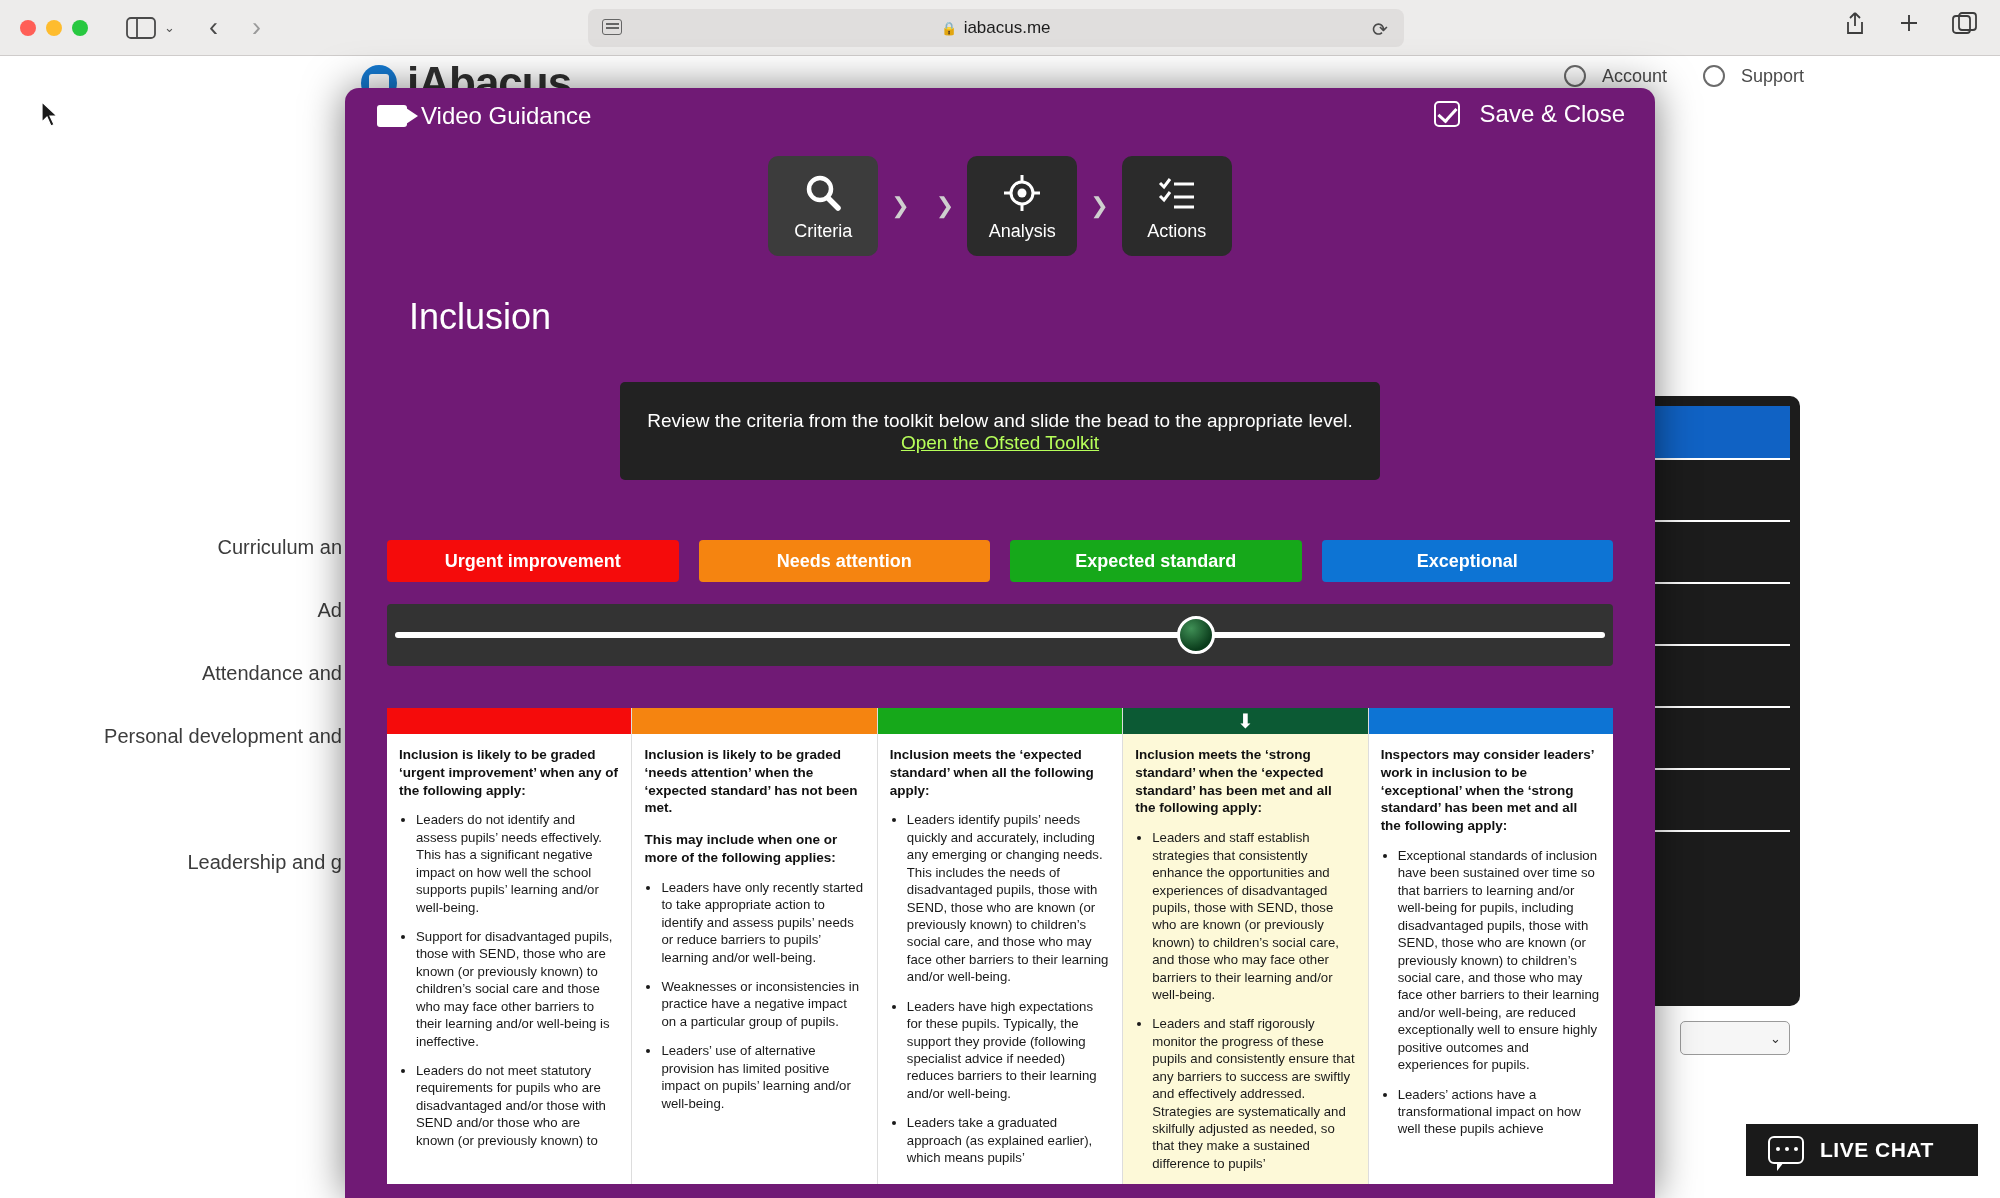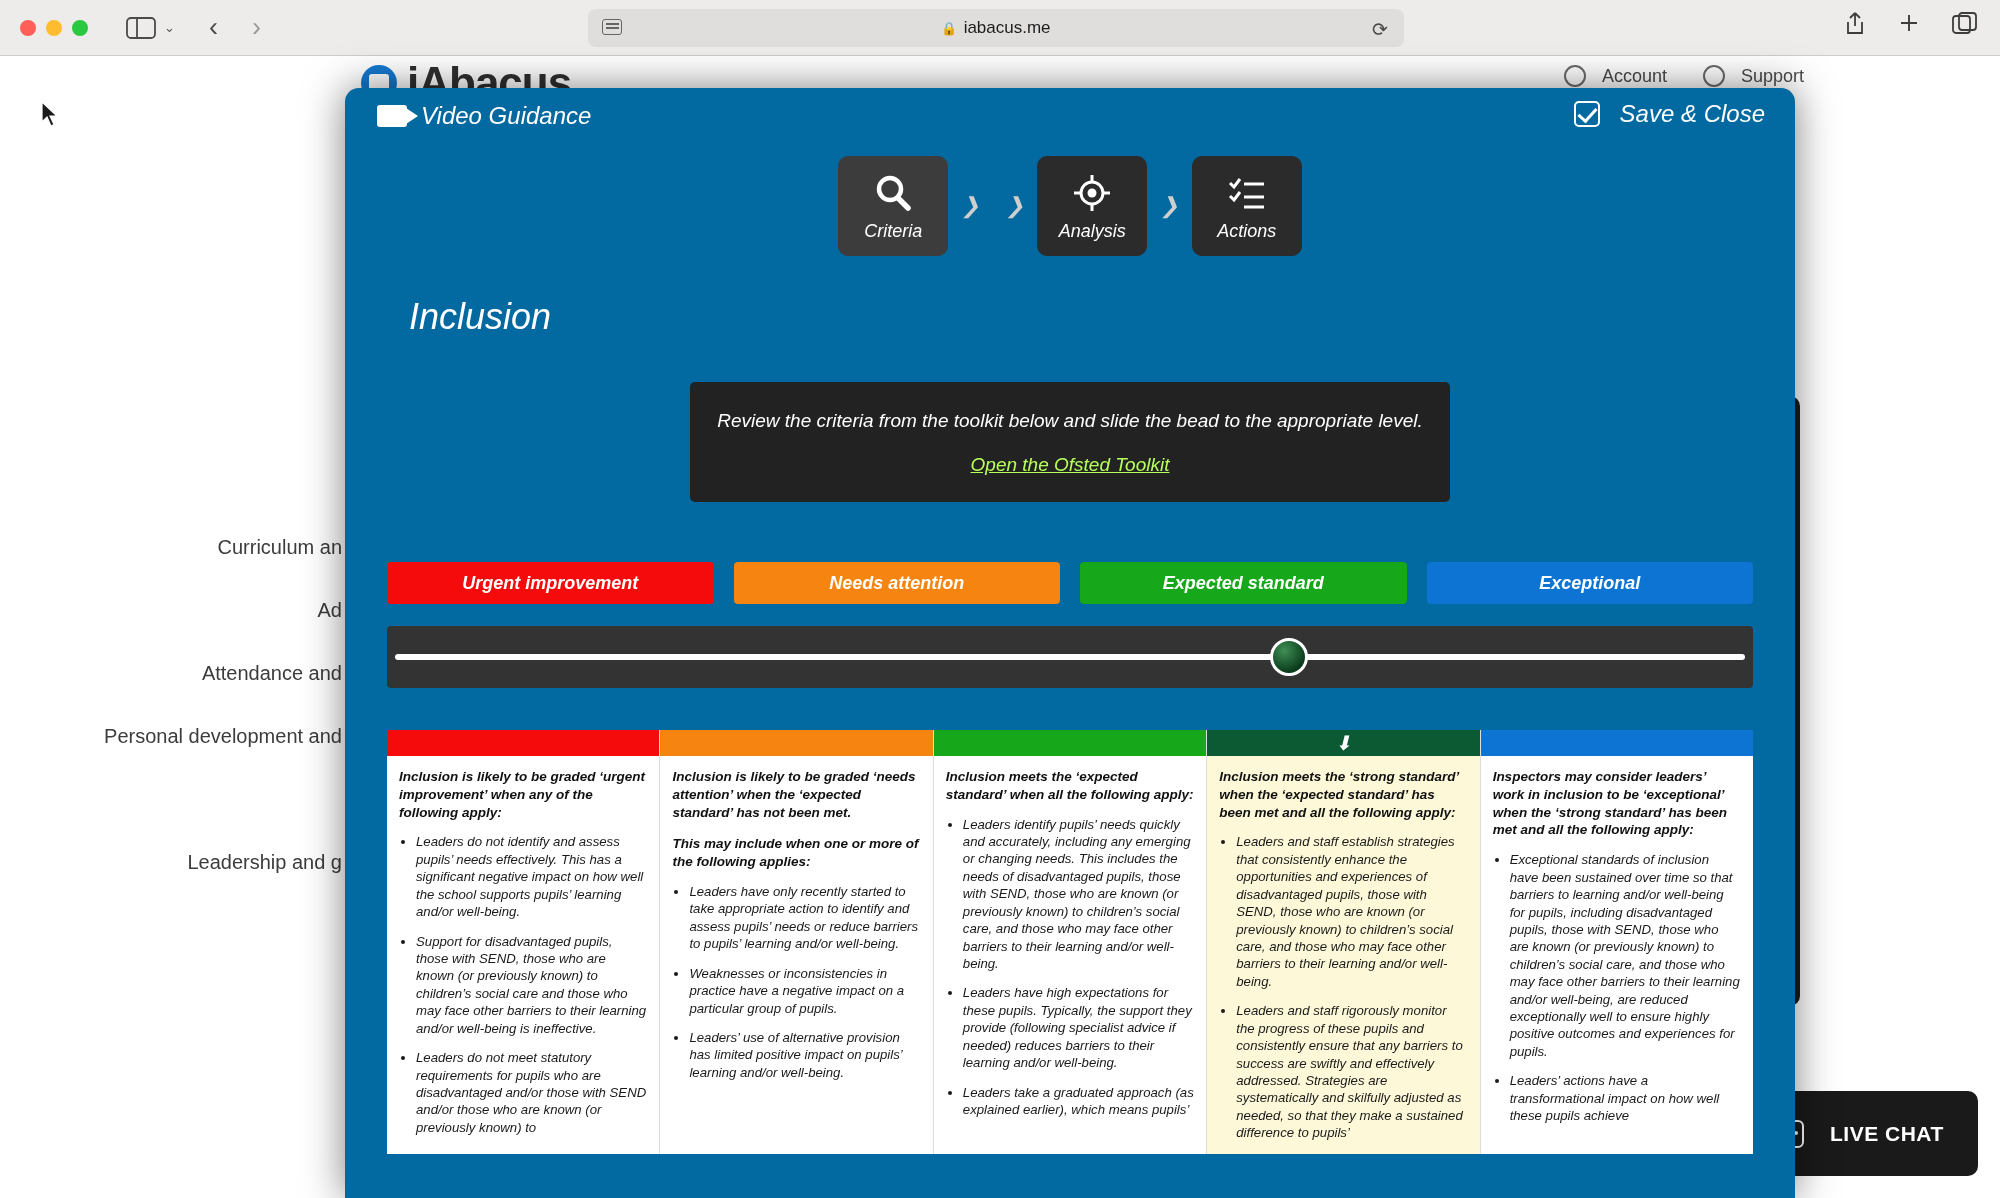--- a/index.html
+++ b/index.html
@@ -71,40 +71,39 @@
       display: flex; align-items: center; padding-left: 14px; }
   .rp-row { height: 62px; border-top: 2px solid #fff; }
   .select-box {
     position: absolute; right: 210px; top: 965px; width: 110px; height: 34px;
     border: 1px solid #9a9a9a; border-radius: 5px; background: #f6f6f6;
     display: flex; align-items: center; justify-content: flex-end; padding-right: 8px;
     font-size: 13px; color: #333;
   }
 
   .live-chat {
-    position: absolute; right: 22px; bottom: 22px; width: 232px; height: 85px;
-    background: #1a1a1a; border-radius: 10px; color: #fff;
-    display: flex; align-items: center; gap: 26px; padding-left: 22px;
+    position: absolute; right: 22px; bottom: 22px; width: 232px; height: 52px;
+    background: #1a1a1a; border-radius: 0; color: #fff;
+    display: flex; align-items: center; gap: 16px; padding-left: 22px;
     font-size: 21px; font-weight: 700; letter-spacing: .5px;
   }
   .chat-ico { width: 36px; height: 28px; border: 2.5px solid #fff; border-radius: 6px; position: relative; }
   .chat-ico:after { content: ""; position: absolute; left: 7px; bottom: -9px; border-width: 9px 7px 0 0;
       border-style: solid; border-color: #fff transparent transparent transparent; }
   .chat-ico:before { content: ""; position: absolute; left: 6px; top: 9px; width: 4px; height: 4px;
       background: #fff; border-radius: 50%; box-shadow: 9px 0 0 #fff, 18px 0 0 #fff; }
 
   .cursor { position: absolute; left: 40px; top: 100px; width: 0; height: 0; }
   .cursor svg { position: absolute; left: 0; top: 0; }
 
   
   .modal {
-    position: absolute; left: 345px; top: 88px; width: 1450px; height: 1110px;
-    background: #0369a1; border-radius: 14px 14px 0 0; overflow: hidden;
+    position: absolute; left: 345px; top: 88px; width: 1310px; height: 1110px;
+    background: #701a75; border-radius: 14px 14px 0 0; overflow: hidden;
     box-shadow: 0 0 40px rgba(0,0,0,.5);
-    font-style: italic;
   }
   .modal-top { position: relative; height: 62px; }
   .vid-guid { position: absolute; left: 32px; top: 14px; display: flex; align-items: center; gap: 14px; }
   .cam-ico { width: 30px; height: 22px; background: #fff; border-radius: 3px; position: relative; }
   .cam-ico:after { content: ""; position: absolute; right: -11px; top: 3px; border-width: 8px 0 8px 12px;
       border-style: solid; border-color: transparent transparent transparent #fff; }
   .vid-label { color: #fff; font-size: 24px; }
   .save-close { position: absolute; right: 30px; top: 12px; display: flex; align-items: center; gap: 20px; margin-left: 39px; }
   .check-box { width: 26px; height: 26px; border: 2.5px solid #fff; border-radius: 5px; position: relative; }
   .check-box:after { content: ""; position: absolute; left: 6px; top: 1px; width: 8px; height: 15px;
@@ -121,21 +120,21 @@
   .step-sep { color: #cfcfcf; font-size: 22px; margin: 0 13px; }
   .step-ico { width: 44px; height: 44px; color: #fff; display: flex; align-items: center; justify-content: center; }
 
   .modal-title { color: #fff; font-size: 36px; margin: 40px 0 0 64px; }
 
   .info-box {
     margin: 44px auto 0; width: 760px; background: #222; border-radius: 5px;
     padding: 28px 20px 26px; text-align: center;
   }
   .info-text { color: #fff; font-size: 19px; }
-  .info-link { display: inline-block; margin-top: 22px; color: #b7ff5a; font-size: 19px; text-decoration: underline; }
+  .info-link { display: inline-block; color: #b7ff5a; font-size: 19px; text-decoration: underline; }
 
   .bands { display: flex; gap: 20px; margin: 60px 42px 0; }
   .band { flex: 1; height: 42px; border-radius: 4px; display: flex; align-items: center; justify-content: center;
       color: #fff; font-size: 18px; font-weight: 700; }
 
   .slider-wrap { margin: 22px 42px 0; height: 62px; background: #333; border-radius: 4px; position: relative; }
   .slider-track { position: absolute; left: 8px; right: 8px; top: 28px; height: 6px; background: #fff; border-radius: 3px; }
   .slider-bead { position: absolute; top: 12px; width: 38px; height: 38px; border-radius: 50%;
       background: radial-gradient(circle at 35% 30%, #3f8f55, #0b3d1c 70%); border: 3px solid #fff; }
 

